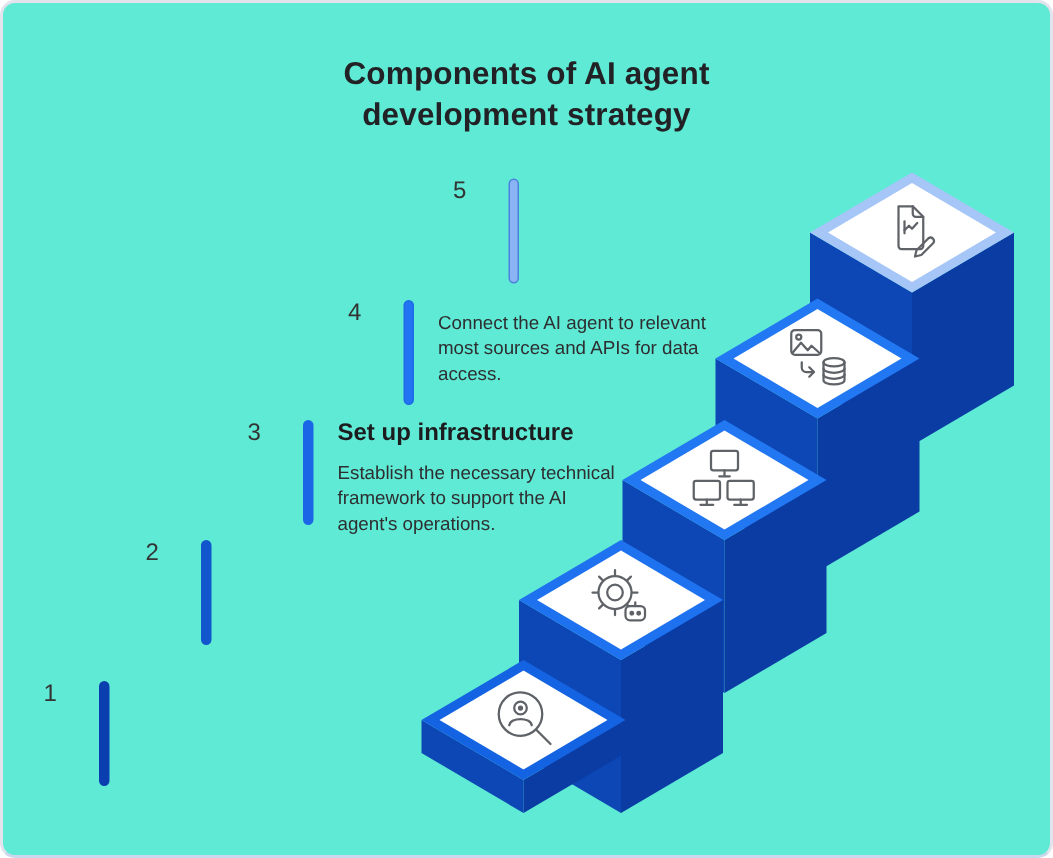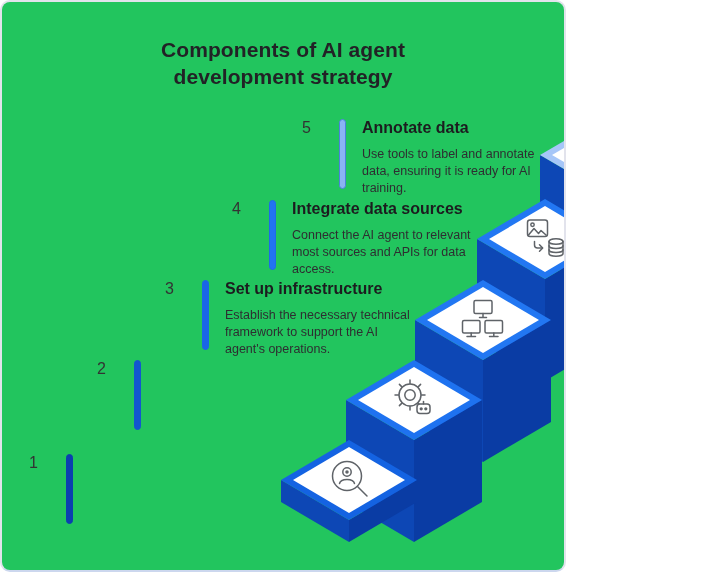--- a/index.html
+++ b/index.html
@@ -1,20 +1,20 @@
 <!DOCTYPE html>
 <html><head>
 <meta charset="utf-8">
 <style>
   html,body{margin:0;padding:0;background:#ffffff;}
   .canvas{
     position:relative;
-    width:566px;height:572px;
+    width:702px;height:572px;
     box-sizing:border-box;
-    background:#22c55e;
+    background:#5eead4;
     border:2px solid #e2e3ec;
     border-bottom-color:#ccd7ee;
     border-radius:10px;
     overflow:hidden;
     font-family:"Liberation Sans", sans-serif;
   }
   .page-title{
     position:absolute;
     top:34px;left:0;right:0;
     margin:0 auto;
@@ -148,31 +148,26 @@
         <circle cx="21" cy="15" r="4.2"></circle>
         <circle cx="21" cy="15" r="1" fill="#5f6368"></circle>
         <path d="M13.5,26.5 C14.5,21 27.5,21 28.5,26.5"></path>
       </g>
     </g>
   </svg>
 
   <div class="step" style="left:300px;top:116px">
     <div class="num">5</div>
     <div class="bar" style="background-color: rgb(138, 180, 243); border-color: rgb(76, 128, 221);"></div>
-    <div class="txt">
-      <div class="step-title">Annotate data</div>
-      <div class="step-desc" style="width:200px">Use tools to label and annotate data, ensuring it is ready for AI training.</div>
-    </div>
   </div>
 
   <div class="step" style="left:230px;top:197px">
     <div class="num">4</div>
     <div class="bar" style="background-color: rgb(34, 115, 242); border-color: rgb(30, 106, 232);"></div>
     <div class="txt">
-      <div class="step-title">Integrate data sources</div>
       <div class="step-desc" style="width:190px">Connect the AI agent to relevant most sources and APIs for data access.</div>
     </div>
   </div>
 
   <div class="step" style="left:163px;top:277px">
     <div class="num">3</div>
     <div class="bar" style="background-color: rgb(26, 102, 230); border-color: rgb(26, 102, 230);"></div>
     <div class="txt">
       <div class="step-title">Set up infrastructure</div>
       <div class="step-desc" style="width:192px">Establish the necessary technical framework to support the AI agent's operations.</div>

